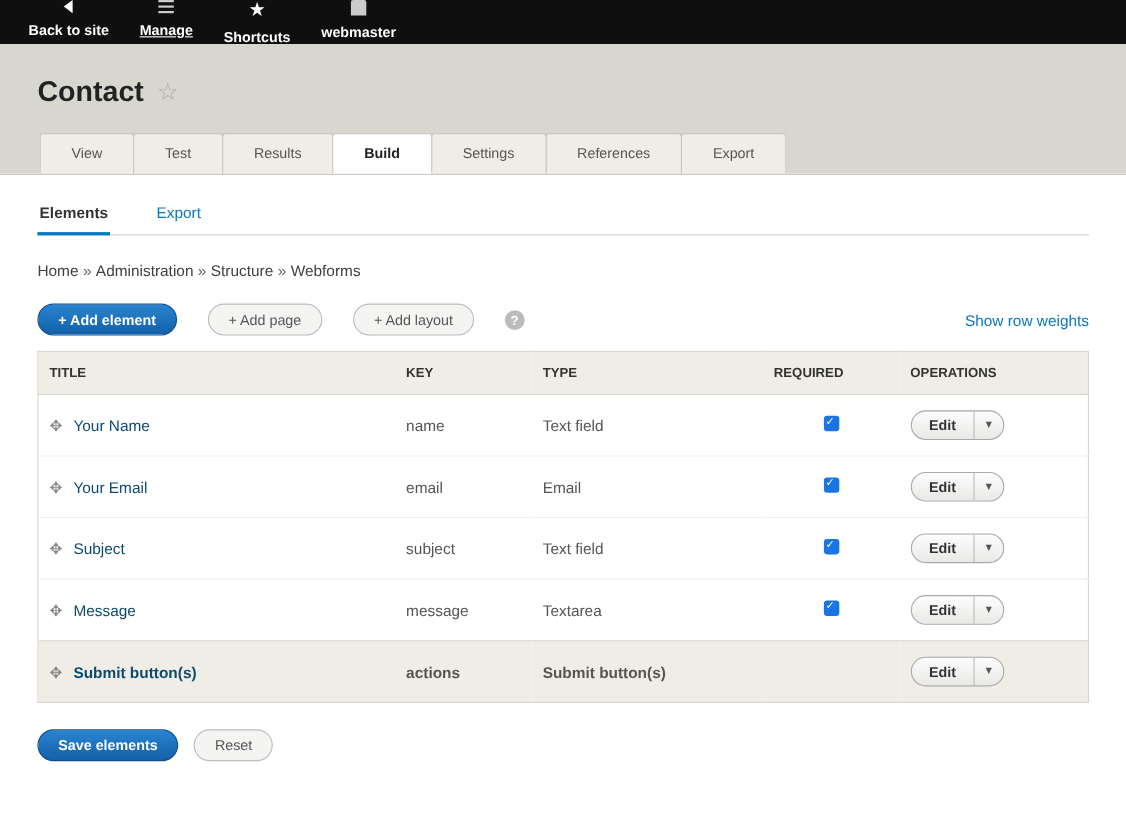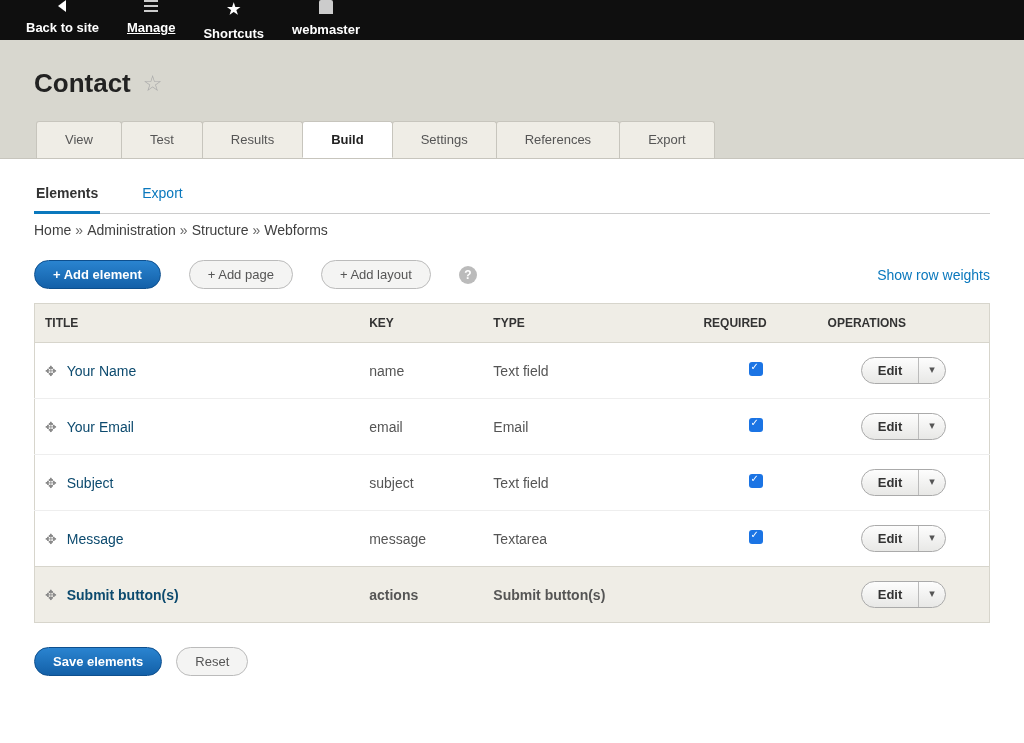--- a/index.html
+++ b/index.html
@@ -24,21 +24,21 @@
 
 
 .primary-tabs { display: flex; gap: 0; margin-top: 22px; margin-left: 2px; }
 .primary-tab { padding: 10px 28px; background: #efede6; border: 1px solid #c7c5bd; border-bottom: none; color: #555; font-size: 13px; cursor: pointer; border-radius: 3px 3px 0 0; margin-right: -1px; }
 .primary-tab.active { background: #fff; font-weight: bold; color: #222; border-bottom: 1px solid #fff; position: relative; z-index: 2; }
 
 
 .content { background: #fff; padding: 16px 34px 40px 34px; border-top: 1px solid #c7c5bd; }
 
 
-.secondary-tabs { display: flex; gap: 40px; border-bottom: 1px solid #ccc; padding-bottom: 0; margin-bottom: 8px; }
+.secondary-tabs { display: flex; gap: 40px; border-bottom: 1px solid #ccc; padding-bottom: 0; margin-bottom: 24px; }
 .secondary-tab { padding: 10px 2px; color: #0a78bd; font-size: 14px; cursor: pointer; border-bottom: 3px solid transparent; margin-bottom: -1px; }
 .secondary-tab.active { font-weight: bold; color: #333; border-bottom: 3px solid #0a78bd; }
 
 
 .breadcrumb { font-size: 14px; color: #666; margin-bottom: 22px; }
 .breadcrumb a { color: #404040; text-decoration: none; cursor: pointer; }
 .breadcrumb .sep { color: #666; margin: 0 4px; }
 
 
 .actions-row { display: flex; align-items: center; gap: 28px; margin-bottom: 14px; }
@@ -61,21 +61,21 @@
 .dropbutton .edit { padding: 5px 16px; cursor: pointer; font-weight: bold; color: #333; font-size: 13px; border-right: 1px solid #bbb; }
 .dropbutton .arrow { padding: 5px 10px; cursor: pointer; color: #555; font-size: 11px; }
 
 
 .bottom-actions { margin-top: 24px; display: flex; gap: 14px; }
 
 th:nth-child(1), td:nth-child(1) { width: 34%; }
 th:nth-child(2), td:nth-child(2) { width: 13%; }
 th:nth-child(3), td:nth-child(3) { width: 22%; margin-top: 36px; }
 th:nth-child(4), td:nth-child(4) { width: 13%; text-align: center; }
-th:nth-child(5), td:nth-child(5) { width: 18%; text-align: center; }
+th:nth-child(5), td:nth-child(5) { width: 18%; }
 th:nth-child(4) { text-align: left; padding-left: 20px; }
 </style>
 </head>
 <body>
 
 <div class="toolbar">
   <div class="toolbar-item">
     <span class="back-arrow"></span>
     <span>Back to site</span>
   </div>

